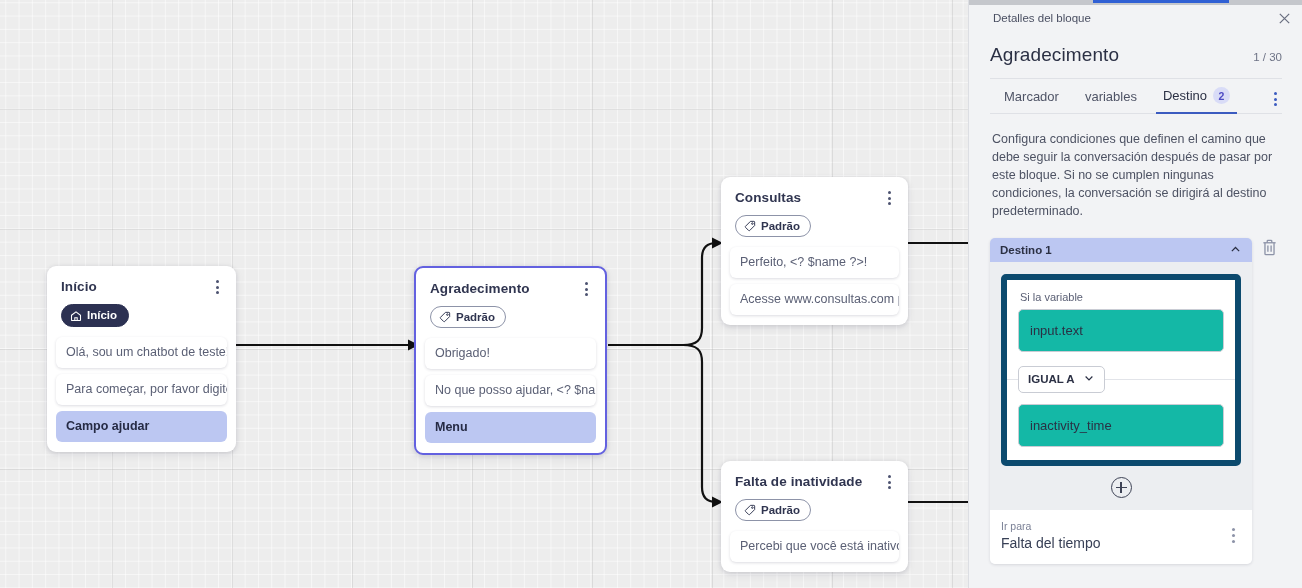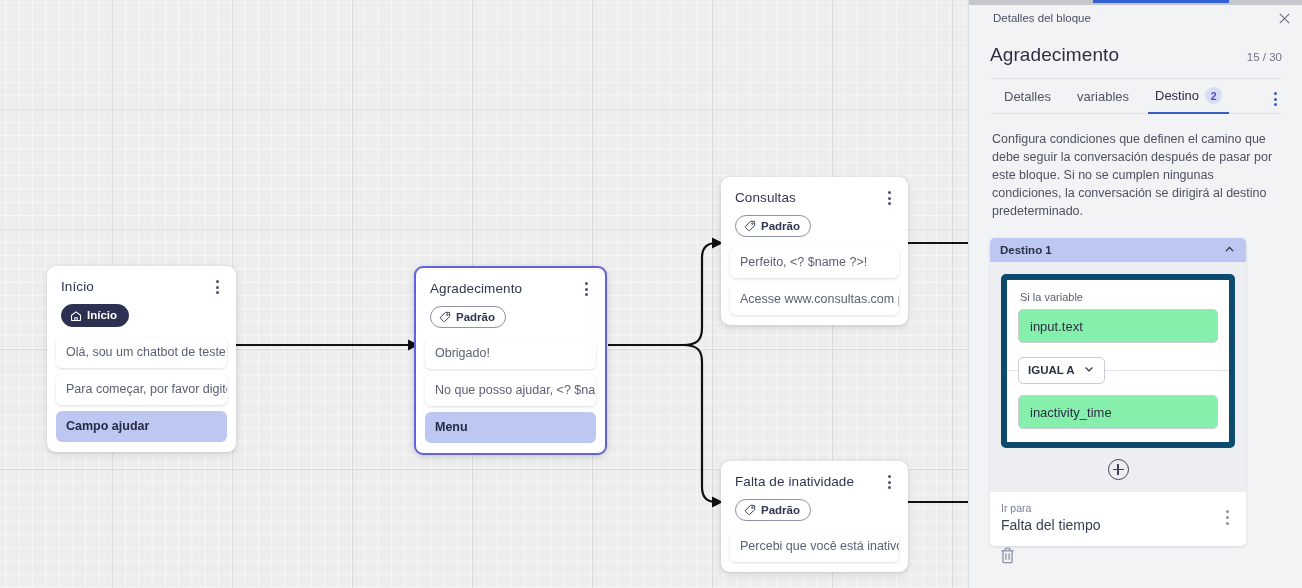--- a/index.html
+++ b/index.html
@@ -57,21 +57,21 @@
     border: 2px solid #6361e0;
     box-shadow: 0 1px 4px rgba(30,30,60,0.13), 0 3px 10px rgba(30,30,60,0.07);
   }
 
   .node-head {
     padding: 13px 14px 10px 14px;
     position: relative;
   }
   .node-title {
     font-size: 13.5px;
-    font-weight: 400;
+    font-weight: 700;
     color: #303550;
     letter-spacing: 0.1px;
     line-height: 16px;
   }
   .node-kebab {
     position: absolute;
     right: 11px;
     top: 13px;
     width: 16px; height: 16px;
     display: flex; flex-direction: column;
@@ -298,21 +298,20 @@
     line-height: 18px;
     color: #4d5263;
     padding: 16px 2px 0 2px;
   }
 
   
   .dest-wrap {
     display: flex;
     align-items: flex-start;
     margin-top: 18px;
-    flex-direction: column;
   }
   .dest-card {
     flex: 1;
     border-radius: 5px;
     overflow: hidden;
     box-shadow: 0 1px 3px rgba(40,40,70,0.14);
     background: #eceef1;
   }
   .dest-header {
     background: #bcc7f2;
@@ -350,24 +349,24 @@
     position: relative;
   }
   .cond-label {
     font-size: 11px;
     color: #5b6075;
     margin-bottom: 6px;
     padding-left: 2px;
   }
   .inp {
     width: 100%;
-    height: 34px;
+    height: 43px;
     border: 1px solid #c9ccd4;
     border-radius: 5px;
-    background: #86efac;
+    background: #14b8a6;
     padding: 0 11px;
     font-size: 13px;
     color: #2b3044;
     font-family: "Liberation Sans", sans-serif;
     outline: none;
   }
   .op-row {
     position: relative;
     height: 34px;
     margin: 10px 0 8px 0;
@@ -597,27 +596,27 @@
         <svg width="15" height="15" viewBox="0 0 16 16" stroke="#6a6f80" stroke-width="1.3">
           <path d="M3 3 L13 13 M13 3 L3 13"></path>
         </svg>
       </div>
     </div>
 
     <div class="panel-inner">
 
       <div class="title-row">
         <div class="block-title">Agradecimento</div>
-        <div class="char-count">15 / 30</div>
+        <div class="char-count">1 / 30</div>
       </div>
 
 
       <div class="tabs">
         <div class="tab">
-          <span>Detalles</span>
+          <span>Marcador</span>
         </div>
         <div class="tab">
           <span>variables</span>
         </div>
         <div class="tab active">
           <span>Destino</span>
           <span class="tab-badge">2</span>
         </div>
         <div class="tabs-kebab">
             <i></i>

